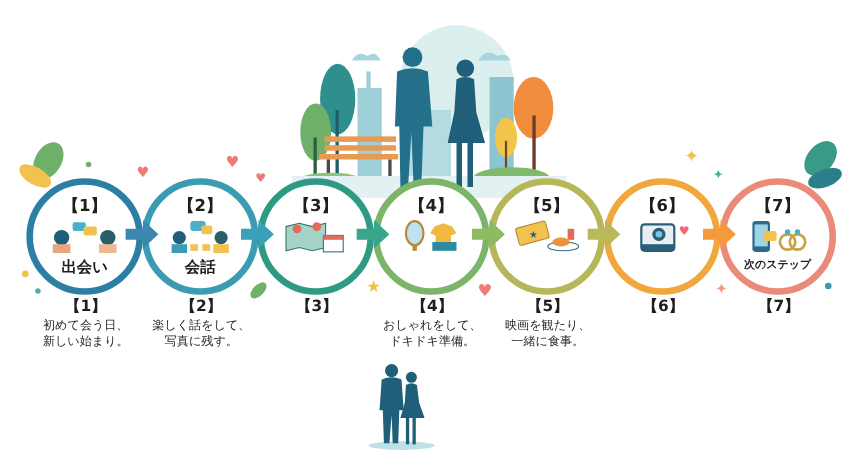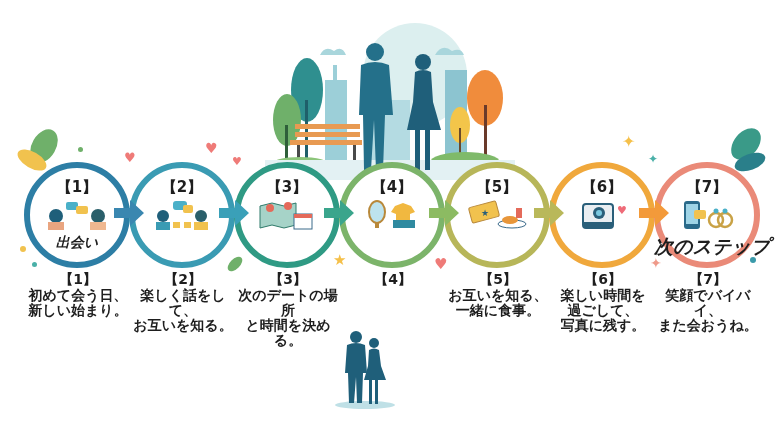--- a/index.html
+++ b/index.html
@@ -1,25 +1,25 @@
 <!DOCTYPE html>
 <html><head>
 <meta charset="utf-8">
 <style>
   html,body{margin:0;padding:0;}
   body{width:780px;height:425px;background:#ffffff;position:relative;overflow:hidden;font-family:"DejaVu Sans","Liberation Sans",sans-serif;color:#1e1e1e;}
   .scene{position:absolute;left:265px;top:20px;width:250px;height:160px;}
   .circle{position:absolute;width:94px;height:94px;border-radius:50%;border:6px solid;background:#fff;box-sizing:content-box;}
   .circle .num{position:absolute;top:10px;left:0;right:0;text-align:center;font-weight:bold;font-size:15px;}
-  .circle .ttl{position:absolute;top:66px;left:-6px;right:-6px;text-align:center;font-weight:bold;font-size:14px;white-space:nowrap;font-style:italic;}
+  .circle .ttl{position:absolute;top:66px;left:-6px;right:-6px;text-align:center;font-weight:bold;font-size:14px;white-space:nowrap;}
   .circle .ico{position:absolute;top:32px;left:14px;width:66px;height:30px;}
   .arrow{position:absolute;width:30px;height:26px;}
   .desc{position:absolute;top:270px;width:110px;text-align:center;}
   .desc .dnum{font-weight:bold;font-size:14px;line-height:18px;}
-  .desc .dtxt{font-size:14px;font-weight:bold;line-height:15px;white-space:pre-line;}
+  .desc .dtxt{font-size:11px;font-weight:normal;line-height:15px;white-space:pre-line;}
   .deco{position:absolute;}
 </style>
 </head>
 <body>
 
 <div class="scene">
   <svg width="250" height="160" viewBox="0 0 250 160">
     <circle cx="150" cy="55" r="52" fill="#dcefef"></circle>
     <path d="M55 35 q5-10 14-4 q8-6 12 4 h-26z" fill="#a9d6dc"></path>
     <path d="M170 35 q7-12 17-4 q9-4 12 4 h-29z" fill="#a9d6dc"></path>
@@ -95,20 +95,21 @@
   <svg class="ico" viewBox="0 0 66 30">
       <circle cx="14" cy="16" r="6" fill="#1f5f7a"></circle>
       <rect x="7" y="22" width="14" height="8" fill="#3a9bb3"></rect>
       <circle cx="52" cy="16" r="6" fill="#2a5f6a"></circle>
       <rect x="45" y="22" width="14" height="8" fill="#f1c24e"></rect>
       <rect x="24" y="1" width="14" height="9" rx="3" fill="#4ab0c8"></rect>
       <rect x="34" y="5" width="10" height="8" rx="2" fill="#f1c24e"></rect>
       <rect x="24" y="22" width="7" height="6" fill="#f1c24e"></rect>
       <rect x="35" y="22" width="7" height="6" fill="#f1c24e"></rect>
     </svg>
+  <div class="ttl">会話</div>
 </div>
 <div class="circle" style="left:234px;top:162px;border-color:#2f9a84">
   <div class="num">【3】</div>
   <svg class="ico" viewBox="0 0 66 30">
       <path d="M6 6 l12-3 l12 3 l12-3 v22 l-12 3 l-12-3 l-12 3z" fill="#a6d3c8" stroke="#2f7a6a"></path>
       <circle cx="16" cy="8" r="4" fill="#e46a5a"></circle>
       <circle cx="34" cy="6" r="4" fill="#e46a5a"></circle>
       <rect x="40" y="14" width="18" height="15" fill="#fff" stroke="#3a6a8a"></rect>
       <rect x="40" y="14" width="18" height="4" fill="#e46a5a"></rect>
     </svg>
@@ -146,21 +147,21 @@
   <div class="num">【7】</div>
   <svg class="ico" viewBox="0 0 66 30">
       <rect x="10" y="1" width="16" height="28" rx="3" fill="#2a6a8a"></rect>
       <rect x="12" y="4" width="12" height="20" fill="#9fd4e6"></rect>
       <rect x="20" y="10" width="12" height="9" rx="2" fill="#f1c24e"></rect>
       <circle cx="42" cy="20" r="7" fill="none" stroke="#c9a246" stroke-width="2.5"></circle>
       <circle cx="51" cy="20" r="7" fill="none" stroke="#c9a246" stroke-width="2.5"></circle>
       <circle cx="42" cy="11" r="2.5" fill="#4ab0c8"></circle>
       <circle cx="51" cy="11" r="2.5" fill="#4ab0c8"></circle>
     </svg>
-  <div class="ttl" style="font-size:19px">次のステップ</div>
+  <div class="ttl" style="font-size:10px">次のステップ</div>
 </div>
 
 <svg class="arrow" style="left:114px;top:200px" viewBox="0 0 30 26">
     <path d="M0 8 h16 v-8 l14 13 l-14 13 v-8 h-16z" fill="#3a87b0"></path>
   </svg>
 <svg class="arrow" style="left:219px;top:200px" viewBox="0 0 30 26">
     <path d="M0 8 h16 v-8 l14 13 l-14 13 v-8 h-16z" fill="#3aa0b8"></path>
   </svg>
 <svg class="arrow" style="left:324px;top:200px" viewBox="0 0 30 26">
     <path d="M0 8 h16 v-8 l14 13 l-14 13 v-8 h-16z" fill="#3aa58c"></path>
@@ -176,45 +177,40 @@
   </svg>
 
 <div class="desc" style="left:23px">
   <div class="dnum">【1】</div>
   <div class="dtxt">初めて会う日、
 新しい始まり。</div>
 </div>
 <div class="desc" style="left:128px">
   <div class="dnum">【2】</div>
   <div class="dtxt">楽しく話をして、
-お互いを知る。</div>
+写真に残す。</div>
 </div>
 <div class="desc" style="left:233px">
   <div class="dnum">【3】</div>
-  <div class="dtxt">次のデートの場所
-と時間を決める。</div>
 </div>
 <div class="desc" style="left:338px">
   <div class="dnum">【4】</div>
+  <div class="dtxt">おしゃれをして、
+ドキドキ準備。</div>
 </div>
 <div class="desc" style="left:443px">
   <div class="dnum">【5】</div>
-  <div class="dtxt">お互いを知る、
+  <div class="dtxt">映画を観たり、
 一緒に食事。</div>
 </div>
 <div class="desc" style="left:548px">
   <div class="dnum">【6】</div>
-  <div class="dtxt">楽しい時間を
-過ごして、
-写真に残す。</div>
 </div>
 <div class="desc" style="left:653px">
   <div class="dnum">【7】</div>
-  <div class="dtxt">笑顔でバイバイ、
-また会おうね。</div>
 </div>
 
 <svg class="deco" style="left:330px;top:325px" width="70" height="85" viewBox="0 0 70 85">
   <ellipse cx="35" cy="80" rx="30" ry="4" fill="#bfe0e6"></ellipse>
   <circle cx="26" cy="12" r="6" fill="#1f5f7a"></circle>
   <path d="M17 20 q9-4 18 0 l2 28 h-4 l-1 30 h-5 l-1-26 l-2 26 h-5 l-1-30 h-3z" fill="#1f5f7a"></path>
   <circle cx="44" cy="18" r="5" fill="#1f5f7a"></circle>
   <path d="M39 25 q5-3 10 0 l2 16 l5 14 h-22 l4-14z" fill="#1f5f7a"></path>
   <rect x="39" y="55" width="3" height="24" fill="#1f5f7a"></rect>
   <rect x="45" y="55" width="3" height="24" fill="#1f5f7a"></rect>

